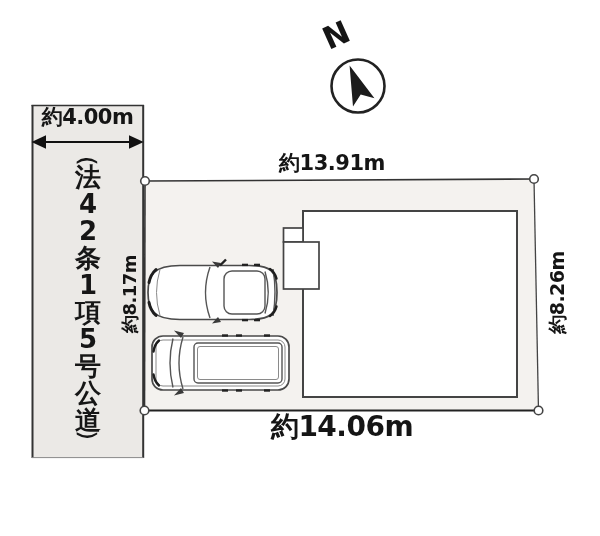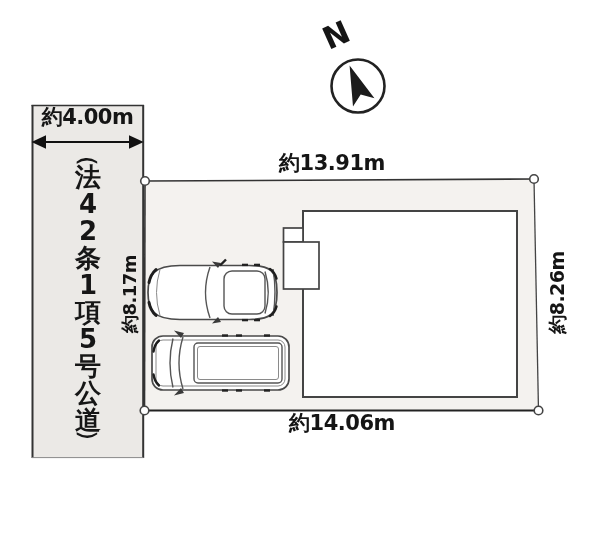--- a/index.html
+++ b/index.html
@@ -6,21 +6,21 @@
   .stage{
     position:relative;width:600px;height:536px;background:#ffffff;overflow:hidden;
     font-family:"DejaVu Sans","Liberation Sans",sans-serif;color:#111;
   }
   .plan-svg{position:absolute;left:0;top:0;}
   .lbl{
     position:absolute;font-weight:bold;color:#151515;white-space:nowrap;
     text-align:center;letter-spacing:-0.5px;line-height:1;
   }
   .lbl-top   {left:232px;top:153px;width:200px;font-size:21px;}
-  .lbl-bottom{left:242px;top:413px;width:200px;font-size:21px;}
+  .lbl-bottom{left:242px;top:413px;width:200px;font-size:28px;}
   .lbl-right {left:511px;top:283px;width:92px;font-size:19px;transform:rotate(-90deg);}
   .lbl-left  {left:84px; top:285px;width:92px;font-size:18px;transform:rotate(-90deg);}
   .lbl-road  {left:28px; top:107px;width:119px;font-size:21px;text-align:center;}
   .lbl-north {left:314px;top:20px; width:44px; font-size:31px;transform:rotate(-24deg);}
   .road-name{
     position:absolute;left:66px;top:147px;width:44px;
     display:flex;flex-direction:column;align-items:center;
     color:#161616;
   }
   .vchar{

